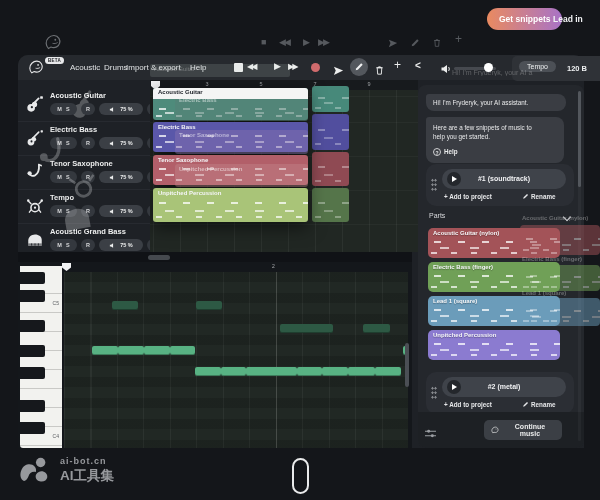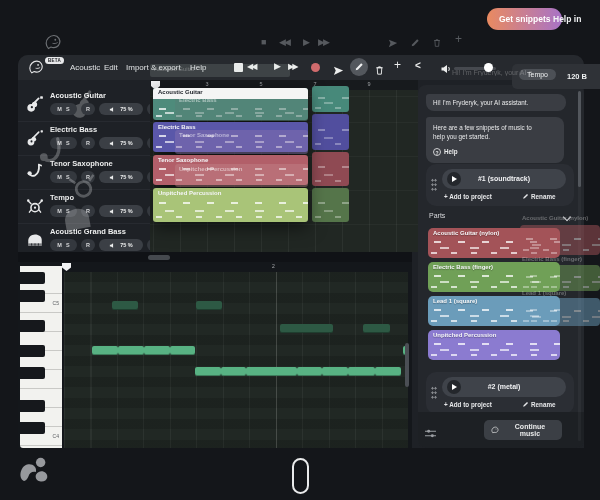--- a/index.html
+++ b/index.html
@@ -23,21 +23,21 @@
   .menu{top:8px;font-size:8px;color:#dfe1e3;cursor:pointer;white-space:nowrap;}
   .beta{left:27px;top:2px;background:#e7e8ea;color:#17191d;font-size:4.5px;font-weight:bold;
     padding:1px 3px;border-radius:4px;letter-spacing:.3px;}
   .tb-ic{color:#eceded;cursor:pointer;}
   .stop-sq{left:216px;top:8px;width:9px;height:9px;background:#eceded;border-radius:1px;}
   .rec-dot{left:293px;top:8px;width:9px;height:9px;border-radius:50%;background:#d06b6d;}
   .pencil-btn{left:332px;top:3px;width:18px;height:18px;border-radius:50%;background:#53575d;
     display:flex;align-items:center;justify-content:center;color:#f0f1f2;}
   .vol-track{left:436px;top:12px;width:42px;height:3px;background:#46494f;border-radius:2px;}
   .vol-thumb{left:466px;top:8px;width:9px;height:9px;border-radius:50%;background:#fff;}
-  .tempo-strip{left:512px;top:64px;width:88px;height:25px;background:#2f3237;border-radius:5px 0 0 5px;z-index:3;}
+  .tempo-strip{left:512px;top:56px;width:88px;height:25px;background:#2f3237;border-radius:5px 0 0 5px;z-index:3;}
   .tempo-pill{left:7px;top:5px;padding:2px 8px;background:#4c5056;border-radius:9px;color:#eef0f1;font-size:7px;}
   .tempo-val{left:55px;top:8px;color:#eef0f1;font-size:7.5px;font-weight:bold;white-space:nowrap;}
 
   
   .tracks{left:0;top:25px;width:132px;height:172px;background:#1e2126;}
   .trow{position:absolute;left:0;width:132px;height:34px;border-bottom:1px solid #272a30;}
   .ticon{position:absolute;left:8px;top:7px;width:18px;height:18px;color:#e8e9ea;}
   .ticon svg{width:100%;height:100%;}
   .ticon.ghost{left:58px;top:6px;transform:scale(1.8) rotate(-10deg);opacity:.28;pointer-events:none;}
   .tname{position:absolute;left:32px;top:3px;font-size:7.5px;font-weight:bold;color:#eceded;white-space:nowrap;}
@@ -131,21 +131,21 @@
   
   .wm{left:16px;top:454px;display:flex;gap:6px;align-items:center;color:#97999d;}
   .wm-t1{font-size:9px;font-weight:bold;letter-spacing:1px;}
   .wm-t2{font-size:13.5px;font-weight:bold;margin-top:1px;}
   .mouse{left:292px;top:458px;width:17px;height:36px;border:2px solid #e9eaeb;border-radius:9px;background:rgba(18,20,24,.4);}
 </style>
 </head>
 <body>
 
 <button class="abs get-started">Get snippets</button>
-<a class="abs sign-in" href="#">Help in</a>
+<a class="abs sign-in" href="#">Lead in</a>
 
 <span class="abs dim-svg" style="left:42px;top:31px;width:22px;height:22px">
   <svg viewBox="0 0 24 24" width="22" height="22">
       <path d="M7 19c-3-3-3.5-8 0-11.5S16 4 18.5 8c2 3.4.8 7.6-2.5 9.3-2 1-4.3 1-6.3.2L7 19z" fill="none" stroke="currentColor" stroke-width="1.3"></path>
       <circle cx="14.5" cy="9.5" r="1" fill="currentColor"></circle>
       <path d="M17 12.5c-1.5 1.2-3.5 1.5-5.5 1" stroke="currentColor" fill="none" stroke-width="1"></path>
     </svg>
 </span>
 <span class="abs dim" style="left:261px;top:37px">■</span>
 <span class="abs dim" style="left:279px;top:37px;letter-spacing:-2px">◀◀</span>
@@ -170,21 +170,21 @@
   <div class="abs toolbar">
     <span class="abs" style="left:8px;top:2px;width:20px;height:20px;color:#e4e5e7">
       <svg viewBox="0 0 24 24" width="20" height="20">
           <path d="M7 19c-3-3-3.5-8 0-11.5S16 4 18.5 8c2 3.4.8 7.6-2.5 9.3-2 1-4.3 1-6.3.2L7 19z" fill="none" stroke="currentColor" stroke-width="1.3"></path>
           <circle cx="14.5" cy="9.5" r="1" fill="currentColor"></circle>
           <path d="M17 12.5c-1.5 1.2-3.5 1.5-5.5 1" stroke="currentColor" fill="none" stroke-width="1"></path>
         </svg>
     </span>
     <span class="abs beta">BETA</span>
     <span class="abs menu" style="left:52px">Acoustic</span>
-    <span class="abs menu" style="left:86px">Edit</span>
+    <span class="abs menu" style="left:86px">Drums</span>
     <span class="abs menu" style="left:108px">Import &amp; export</span>
     <span class="abs menu" style="left:172px">Help</span>
 
     <span class="abs stop-sq"></span>
     <span class="abs tb-ic" style="left:229px;top:7px;font-size:8px;letter-spacing:-2px">◀◀</span>
     <span class="abs tb-ic" style="left:256px;top:6px;font-size:9px">▶</span>
     <span class="abs tb-ic" style="left:270px;top:7px;font-size:8px;letter-spacing:-2px">▶▶</span>
     <span class="abs rec-dot"></span>
 
     <span class="abs tb-ic" style="left:315px;top:7px">
@@ -530,14 +530,18 @@
     </div>
   <span class="vsb-thumb"></span>
 </div>
 
 <div class="abs wm">
   <svg viewBox="0 0 40 34" width="38" height="32" fill="#97999d">
     <path d="M7 28C2 24 5 12 13 11c5-.6 9 3 8 8-4-1-7 1-8 5-1 3-4 6-6 4z"></path>
     <circle cx="26" cy="9" r="5"></circle>
     <path d="M25 29c-5-1-6-8-1-10 4-2 10 1 9 6-.5 3-4 5-8 4z"></path>
   </svg>
+  <div>
+    <div class="wm-t1">ai-bot.cn</div>
+    <div class="wm-t2">AI工具集</div>
+  </div>
 </div>
 <div class="abs mouse"></div>
 
 </body></html>

